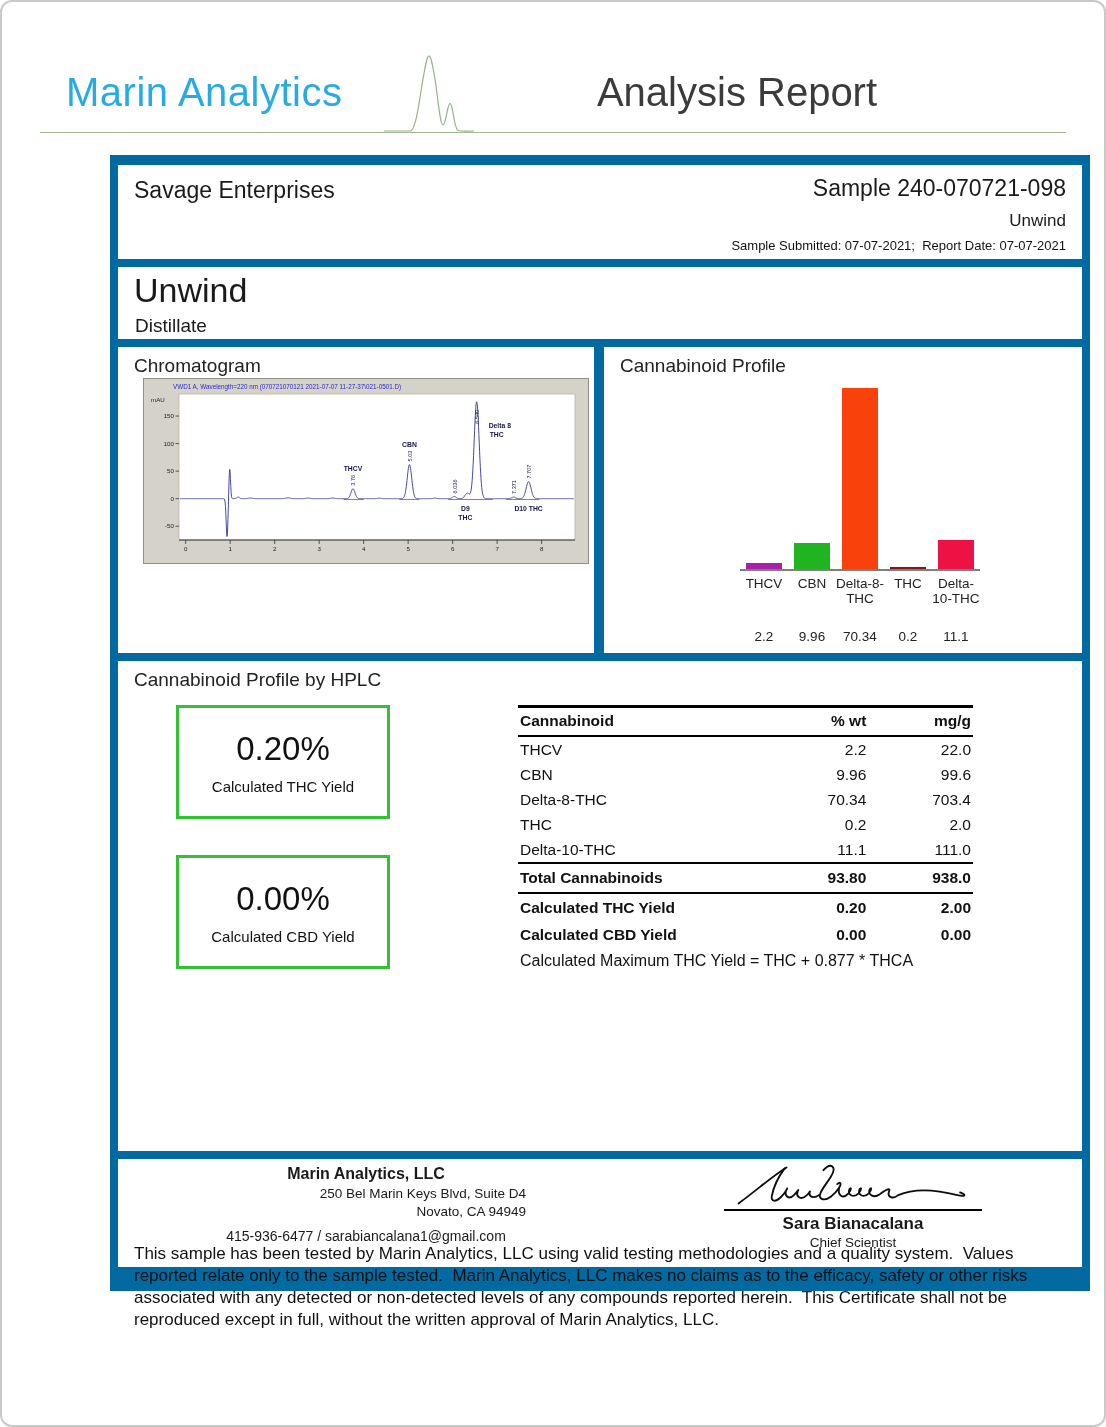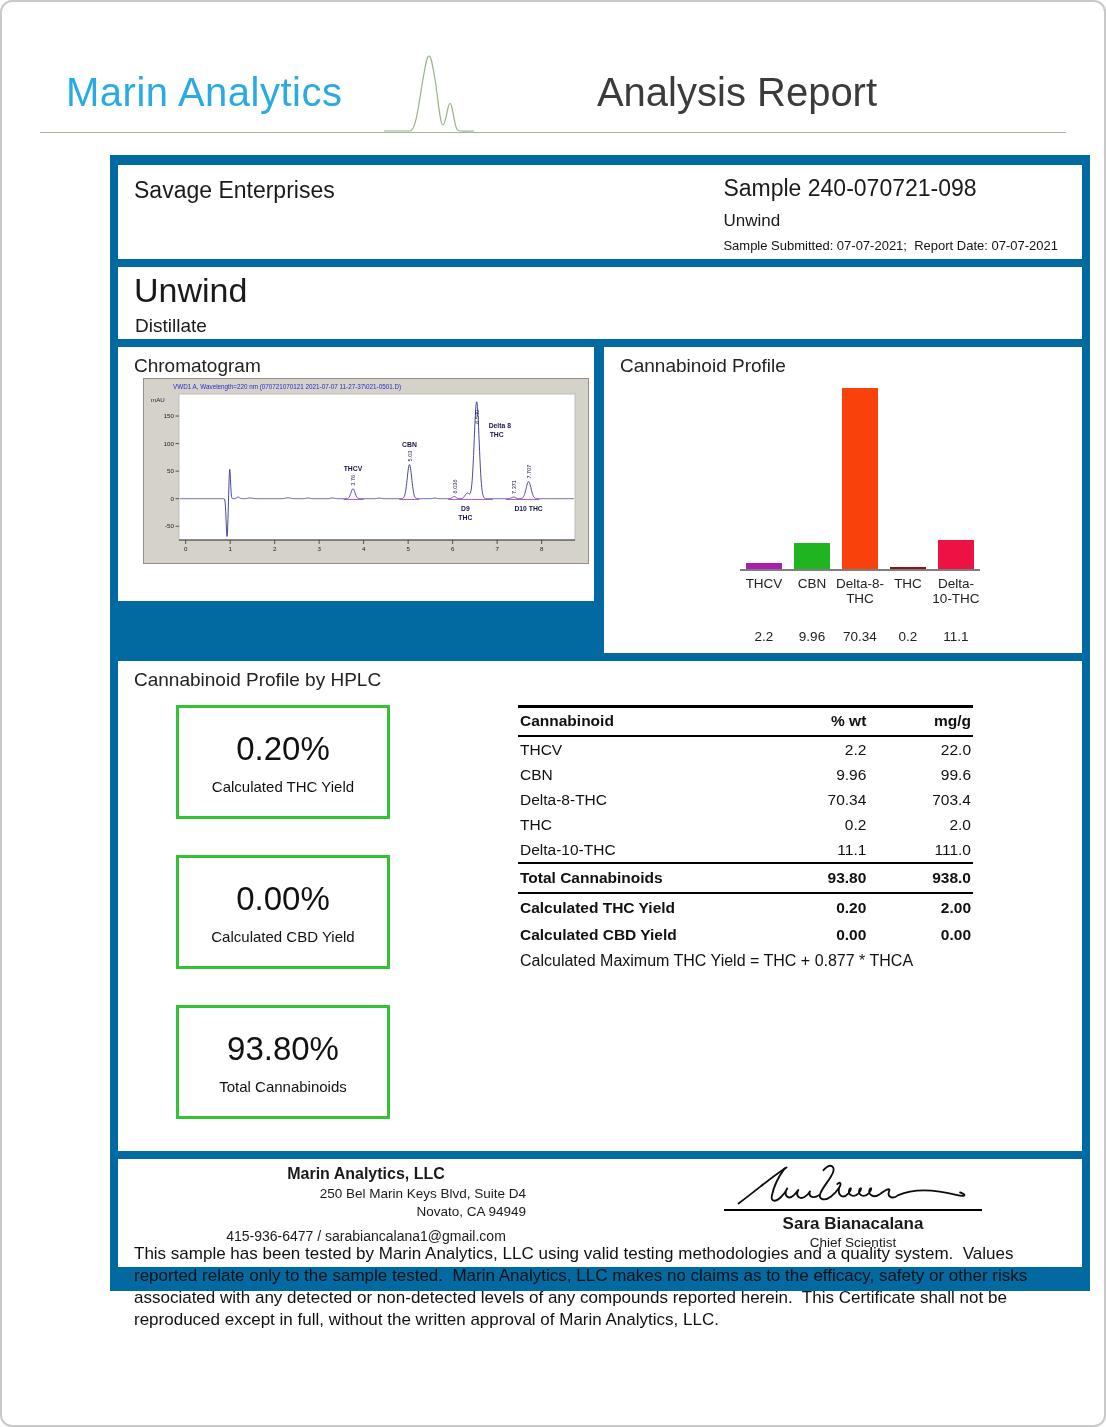--- a/index.html
+++ b/index.html
@@ -15,30 +15,30 @@
   .brand { position:absolute; left:66px; top:70px; font-size:40px; letter-spacing:0.5px; color:#29abe2; white-space:nowrap; }
   .logo-peak { position:absolute; left:384px; top:50px; width:90px; height:84px; }
   .report-title { position:absolute; left:537px; top:70px; width:400px; text-align:center; font-size:40px; color:#3b3b3b; white-space:nowrap; }
   .header-rule { position:absolute; left:40px; top:132px; width:1026px; height:1px; background:#a3b894; }
 
   
   .content { position:absolute; left:62px; top:155px; width:980px; height:1136px; background:#0369a1;margin-left:48px; }
   .card { position:absolute; background:#ffffff; }
   #card-info    { left:8px;  top:10px;   width:964px; height:94px; }
   #card-product { left:8px;  top:112px;  width:964px; height:72px; }
-  #card-chromo  { left:8px;  top:192px;  width:476px; height:254px; }
+  #card-chromo  { left:8px;  top:192px;  width:476px; height:306px; }
   #card-profile { left:494px;top:192px;  width:478px; height:306px; }
   #card-hplc    { left:8px;  top:506px;  width:964px; height:490px;padding-left:44px; }
   #card-footer  { left:8px;  top:1004px; width:964px; height:108px; }
 
   .card-title { position:absolute; left:16px; top:8px; font-size:19px; color:#222; }
 
   
   .client-name { position:absolute; left:16px; top:12px; font-size:23px; }
-  .info-right  { position:absolute; right:24px; top:10px; }
+  .info-right  { position:absolute; right:16px; top:10px; text-align:right; }
   .sample-id   { font-size:23px; }
   .sample-name { font-size:17px; margin-top:9px; }
   .sample-dates{ font-size:13px; margin-top:7px; color:#111; }
 
   
   .product-name { position:absolute; left:16px; top:4px; font-size:34px; }
   .product-type { position:absolute; left:17px; top:48px; font-size:19px; }
 
   
   #chromo-box { position:absolute; left:25px; top:31px; width:446px; height:186px; }
@@ -212,24 +212,20 @@
     <div class="card-title">Cannabinoid Profile by HPLC</div>
 
     <div class="yield-box" id="yield-box-0">
       <div class="yield-value">0.20%</div>
       <div class="yield-label">Calculated THC Yield</div>
     </div>
     <div class="yield-box" id="yield-box-1">
       <div class="yield-value">0.00%</div>
       <div class="yield-label">Calculated CBD Yield</div>
     </div>
-    <div class="yield-box" id="yield-box-2">
-      <div class="yield-value">93.80%</div>
-      <div class="yield-label">Total Cannabinoids</div>
-    </div>
 
     <table class="hplc-table" id="hplc-table">
       <thead>
           <tr id="hplc-head">
             <th class="name-col">Cannabinoid</th>
             <th class="num c2">% wt</th>
             <th class="num c3">mg/g</th>
           </tr>
         </thead>
       <tbody id="hplc-body">

